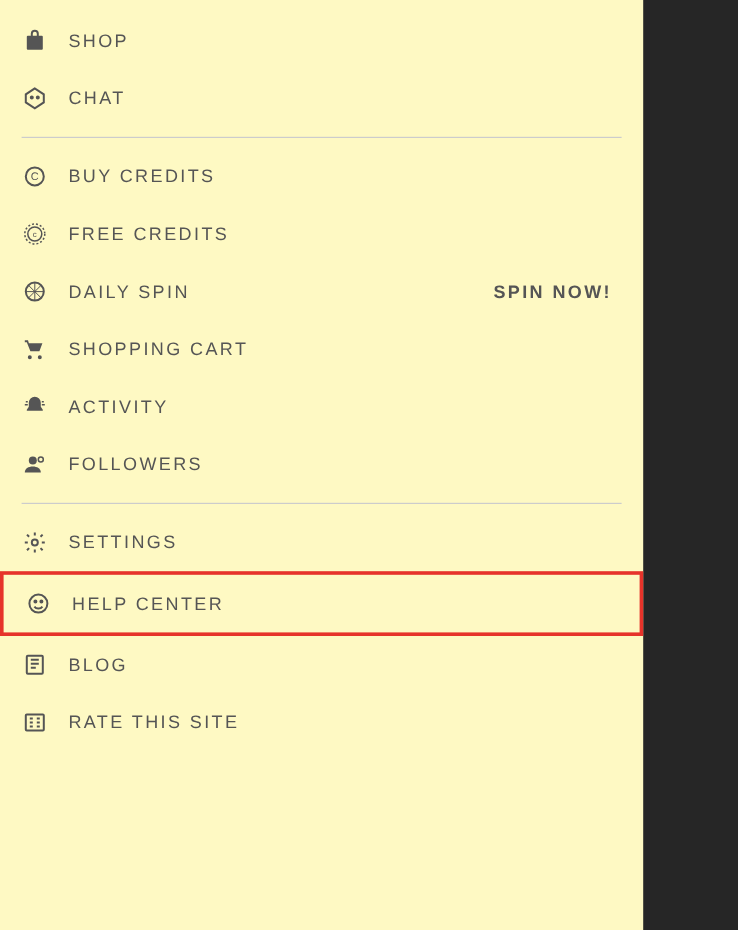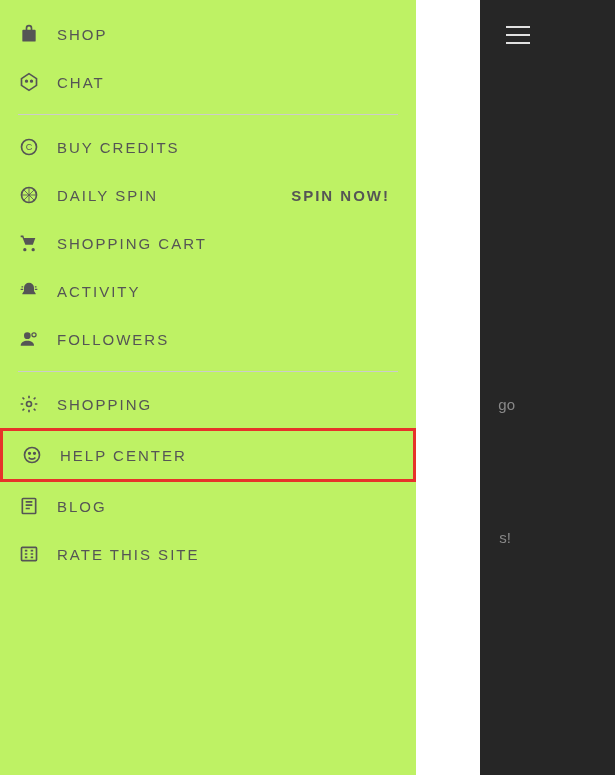--- a/index.html
+++ b/index.html
@@ -12,23 +12,23 @@
       width: 615px;
       height: 775px;
       position: relative;
       background: #fff;
       overflow: hidden;
     }
     .sidebar {
       position: absolute;
       left: 0;
       top: 0;
-      width: 416px;
+      width: 536px;
       height: 100%;
-      background: #bef264;
+      background: #fef9c3;
       padding: 10px 0;
     }
     .menu-item {
       display: flex;
       align-items: center;
       padding: 13px 18px;
       cursor: pointer;
       position: relative;
     }
     .menu-item.highlighted {
@@ -137,20 +137,30 @@
   <div class="menu-item">
     <span class="icon-wrap">
       <svg viewBox="0 0 24 24" fill="none" stroke="currentColor" stroke-width="2">
           <circle cx="12" cy="12" r="9"></circle>
           <text x="12" y="16" text-anchor="middle" font-size="11" fill="currentColor" stroke="none">C</text>
         </svg>
     </span>
     <span class="menu-label">BUY CREDITS</span>
   </div>
 
+  <div class="menu-item">
+    <span class="icon-wrap">
+      <svg viewBox="0 0 24 24" fill="none" stroke="currentColor" stroke-width="1.5">
+          <circle cx="12" cy="12" r="7"></circle>
+          <circle cx="12" cy="12" r="10" stroke-dasharray="2 2"></circle>
+          <text x="12" y="15" text-anchor="middle" font-size="8" fill="currentColor" stroke="none">c</text>
+        </svg>
+    </span>
+    <span class="menu-label">FREE CREDITS</span>
+  </div>
 
   <div class="menu-item">
     <span class="icon-wrap">
       <svg viewBox="0 0 24 24" fill="currentColor">
           <circle cx="12" cy="12" r="9" fill="none" stroke="currentColor" stroke-width="2"></circle>
           <path d="M12 3v18M3 12h18M5.6 5.6l12.8 12.8M18.4 5.6L5.6 18.4" stroke="currentColor" stroke-width="1"></path>
         </svg>
     </span>
     <span class="menu-label">DAILY SPIN</span>
     <span class="menu-badge">SPIN NOW!</span>
@@ -190,21 +200,21 @@
 
   <hr class="divider">
 
   <div class="menu-item">
     <span class="icon-wrap">
       <svg viewBox="0 0 24 24" fill="none" stroke="currentColor" stroke-width="2">
           <circle cx="12" cy="12" r="3"></circle>
           <path d="M12 2v3M12 19v3M4.2 4.2l2.1 2.1M17.7 17.7l2.1 2.1M2 12h3M19 12h3M4.2 19.8l2.1-2.1M17.7 6.3l2.1-2.1"></path>
         </svg>
     </span>
-    <span class="menu-label">SHOPPING</span>
+    <span class="menu-label">SETTINGS</span>
   </div>
 
   <div class="menu-item highlighted">
     <span class="icon-wrap">
       <svg viewBox="0 0 24 24" fill="none" stroke="currentColor" stroke-width="2">
           <circle cx="12" cy="12" r="9"></circle>
           <circle cx="9" cy="10" r="1" fill="currentColor"></circle>
           <circle cx="15" cy="10" r="1" fill="currentColor"></circle>
           <path d="M8 15c1 1.5 2.5 2 4 2s3-.5 4-2"></path>
         </svg>

